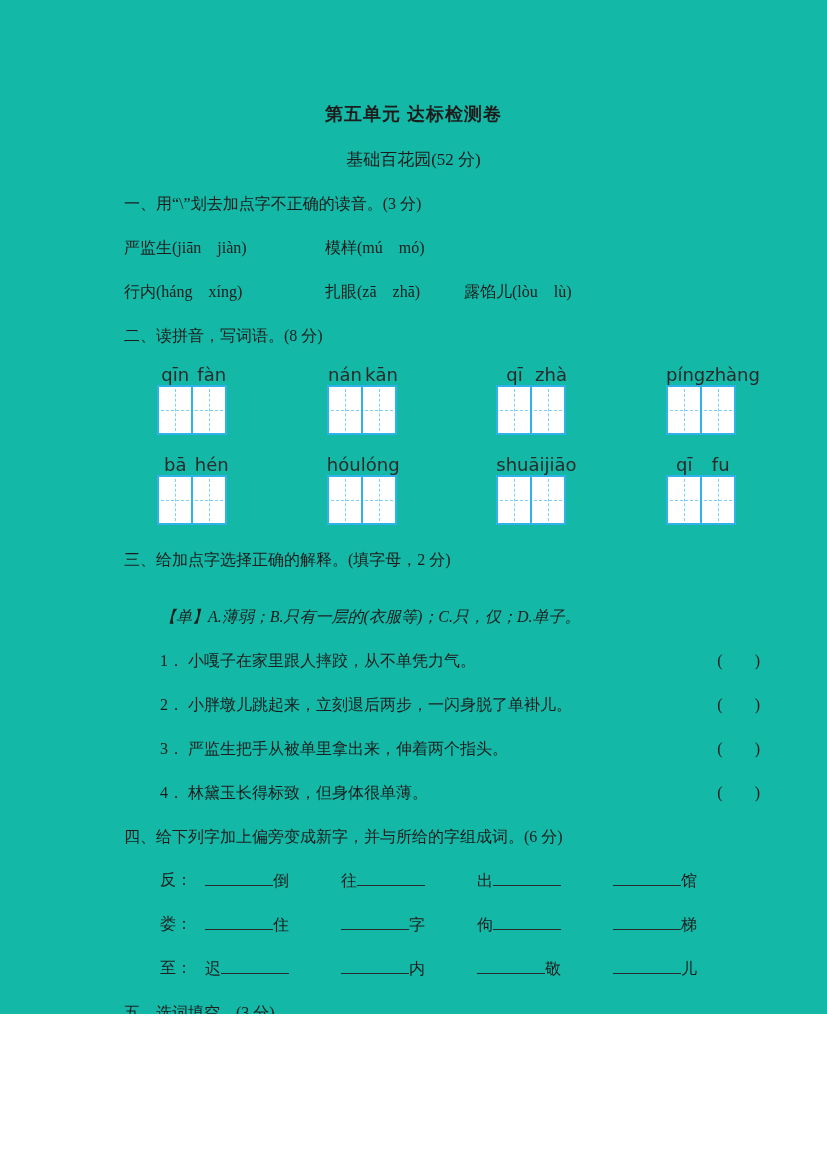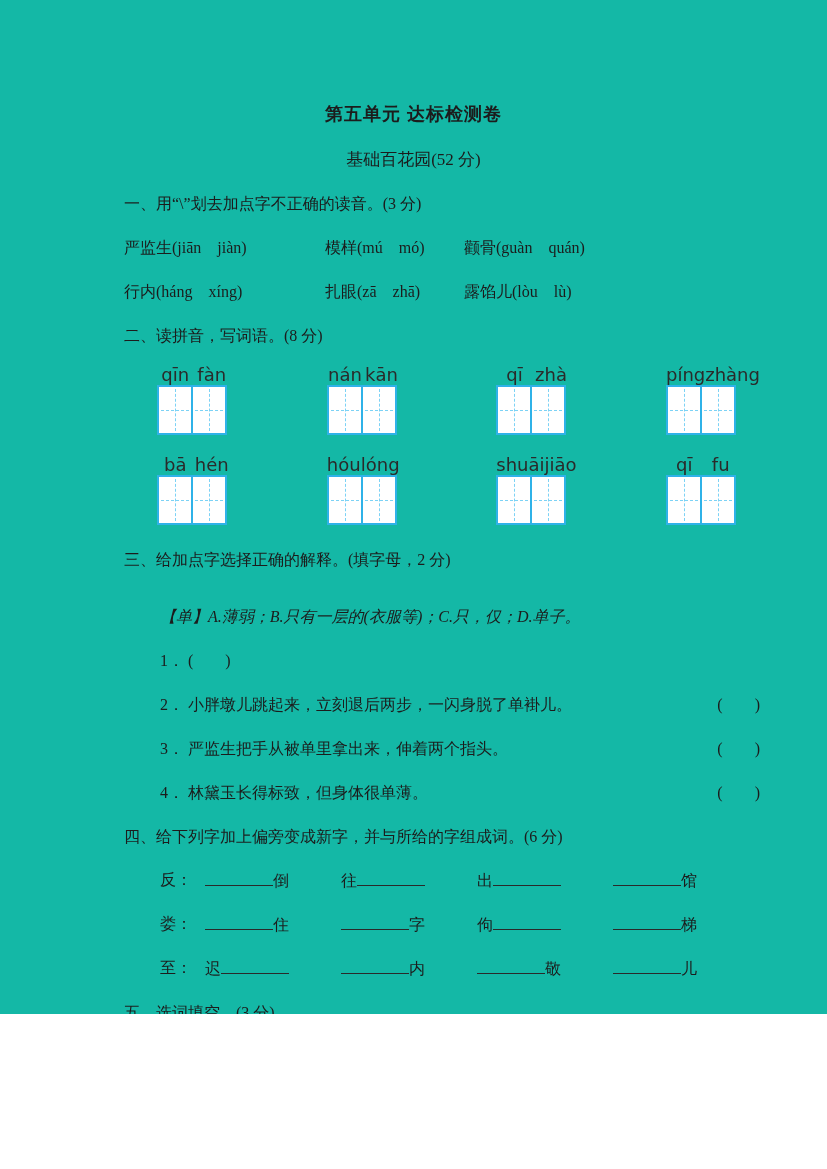--- a/index.html
+++ b/index.html
@@ -133,21 +133,20 @@
 
   <div class="title">第五单元 达标检测卷</div>
   <div class="subtitle">基础百花园(52 分)</div>
 
   <div class="content">
 
     <div class="h">一、用“\”划去加点字不正确的读音。(3 分)</div>
     <div class="p-row">
       <span class="c1">严监生(jiān　jiàn)</span>
       <span class="c2">模样(mú　mó)</span>
-      <span class="c3">颧骨(guàn　quán)</span>
     </div>
     <div class="p-row">
       <span class="c1">行内(háng　xíng)</span>
       <span class="c2">扎眼(zā　zhā)</span>
       <span class="c3">露馅儿(lòu　lù)</span>
     </div>
 
     <div class="h">二、读拼音，写词语。(8 分)</div>
 
     <div class="grid-row">
@@ -234,20 +233,21 @@
           <div class="cell"></div>
         </div>
       </div>
     </div>
 
     <div class="h">三、给加点字选择正确的解释。(填字母，2 分)</div>
     <div class="note">【单】A.薄弱；B.只有一层的(衣服等)；C.只，仅；D.单子。</div>
 
     <div class="item">
       <span class="num">1．</span>
+      <span class="text">小嘎子在家里跟人摔跤，从不单凭力气。</span>
       <span class="bracket">(　　)</span>
     </div>
     <div class="item">
       <span class="num">2．</span>
       <span class="text">小胖墩儿跳起来，立刻退后两步，一闪身脱了单褂儿。</span>
       <span class="bracket">(　　)</span>
     </div>
     <div class="item">
       <span class="num">3．</span>
       <span class="text">严监生把手从被单里拿出来，伸着两个指头。</span>

